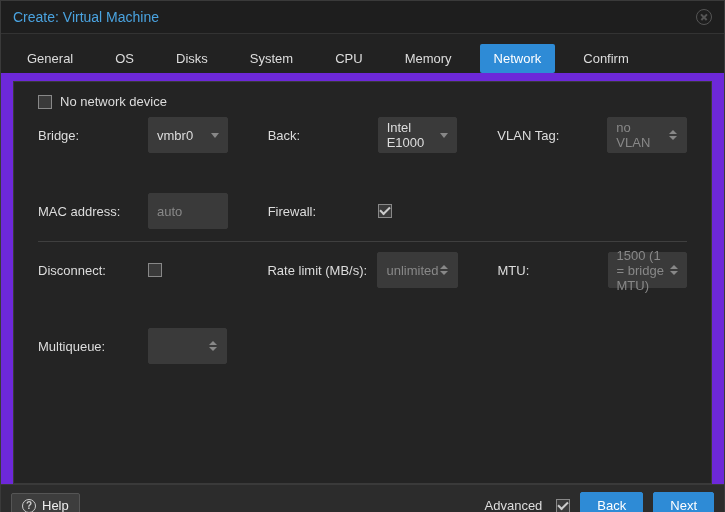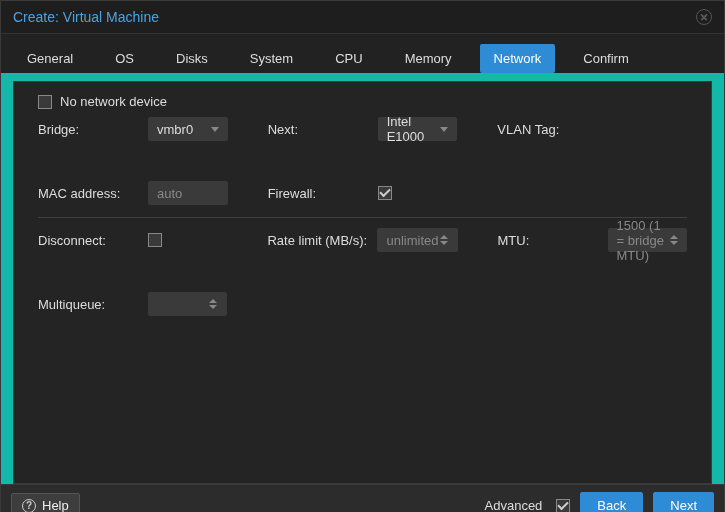--- a/index.html
+++ b/index.html
@@ -7,21 +7,21 @@
     font-family: -apple-system, BlinkMacSystemFont, "Segoe UI", Arial, sans-serif;
     font-size: 13px;
     background: #1a1a1a;
     width: 725px;
     height: 512px;
     overflow: hidden;
   }
   .dialog {
     width: 725px;
     height: 512px;
-    background: #14b8a6;
+    background: #6d28d9;
     border: 1px solid #3a3a3a;
     display: flex;
     flex-direction: column;
   }
   .titlebar {
     background: #1e1e1e;
     padding: 8px 12px;
     display: flex;
     justify-content: space-between;
     align-items: center;
@@ -80,21 +80,21 @@
   .field {
     display: flex; align-items: center; gap: 8px;
   }
   .field label { width: 102px; color: #ddd; }
   .input, .select {
     flex: 1;
     background: #3a3a3a;
     border: 1px solid #3a3a3a;
     color: #ddd;
     padding: 4px 8px;
-    height: 24px;
+    height: 36px;
     display: flex; align-items: center; justify-content: space-between;
     border-radius: 2px;
   }
   .input.placeholder, .select.placeholder { color: #888; }
   .triangle {
     width: 0; height: 0;
     border-left: 4px solid transparent;
     border-right: 4px solid transparent;
     border-top: 5px solid #888;
   }
@@ -182,28 +182,35 @@
 
       <div class="form-grid">
         <div class="field">
           <label>Bridge:</label>
           <div class="select">
             <span>vmbr0</span>
             <span class="triangle"></span>
           </div>
         </div>
         <div class="field">
-          <label>Next:</label>
+          <label>Back:</label>
           <div class="select">
             <span>Intel E1000</span>
             <span class="triangle"></span>
           </div>
         </div>
         <div class="field">
           <label>VLAN Tag:</label>
+          <div class="input placeholder">
+            <span>no VLAN</span>
+            <span class="spinner">
+                <span class="up"></span>
+                <span class="down"></span>
+              </span>
+          </div>
         </div>
         <div class="field">
           <label>MAC address:</label>
           <div class="input placeholder">
             <span>auto</span>
           </div>
         </div>
         <div class="field">
           <label>Firewall:</label>
           <span class="checkbox checked"></span>

